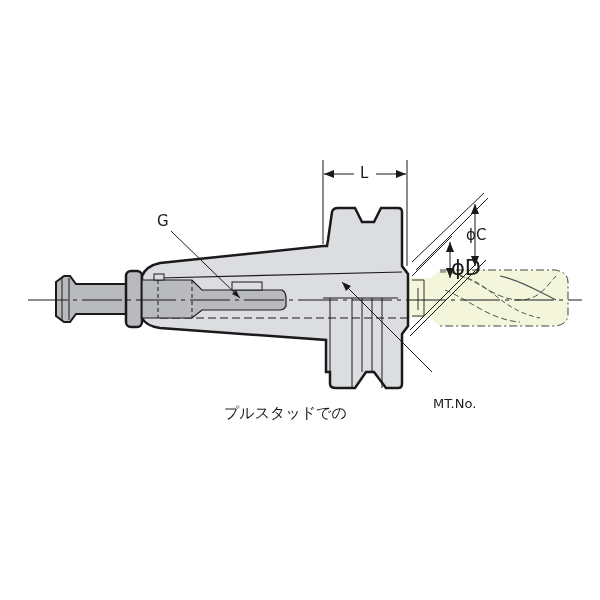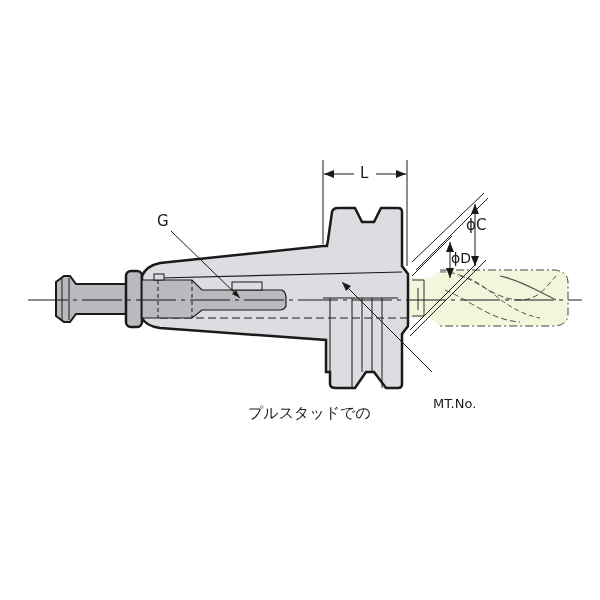--- a/index.html
+++ b/index.html
@@ -1,24 +1,24 @@
 <!DOCTYPE html>
 <html><head>
   <meta charset="utf-8">
   <style>
     html, body { margin: 0; padding: 0; background: #ffffff; }
     #canvas { position: relative; width: 600px; height: 600px; background: #ffffff; overflow: hidden; }
     svg { position: absolute; left: 0; top: 0; }
     .lbl { position: absolute; font-family: "DejaVu Sans", sans-serif; color: #1a1a1a; white-space: nowrap; line-height: 1; }
     .lbl-l { left: 360px; top: 166px; font-size: 15px; }
     .lbl-g { left: 157px; top: 214px; font-size: 15px; }
-    .lbl-c { left: 466px; top: 218px; font-size: 15px; }
-    .lbl-d { left: 451px; top: 251px; font-size: 14px; }
+    .lbl-c { left: 466px; top: 228px; font-size: 15px; }
+    .lbl-d { left: 451px; top: 258px; font-size: 21px; }
     .lbl-mt { left: 433px; top: 397px; font-size: 13px; }
-    .note { position: absolute; left: 224px; top: 402px; font-family: "DejaVu Sans", sans-serif; font-size: 15px; color: #1a1a1a; line-height: 23px; margin-left: 24px; }
+    .note { position: absolute; left: 224px; top: 402px; font-family: "DejaVu Sans", sans-serif; font-size: 15px; color: #1a1a1a; line-height: 23px; }
   </style>
 </head>
 <body>
 
 <div id="canvas">
   <svg width="600" height="600" viewBox="0 0 600 600">
 
     <g>
       <path d="M408,278 L430,278 L440,270 L555,270 Q568,272 568,282 L568,316 Q566,326 553,326 L440,326 L430,318 L408,318 Z" fill="#f4f6dc" stroke="none"></path>
       <path d="M440,270 L555,270 Q568,272 568,282 L568,316 Q566,326 553,326 L440,326" fill="none" stroke="#444" stroke-width="1" stroke-dasharray="8,3,2,3"></path>

